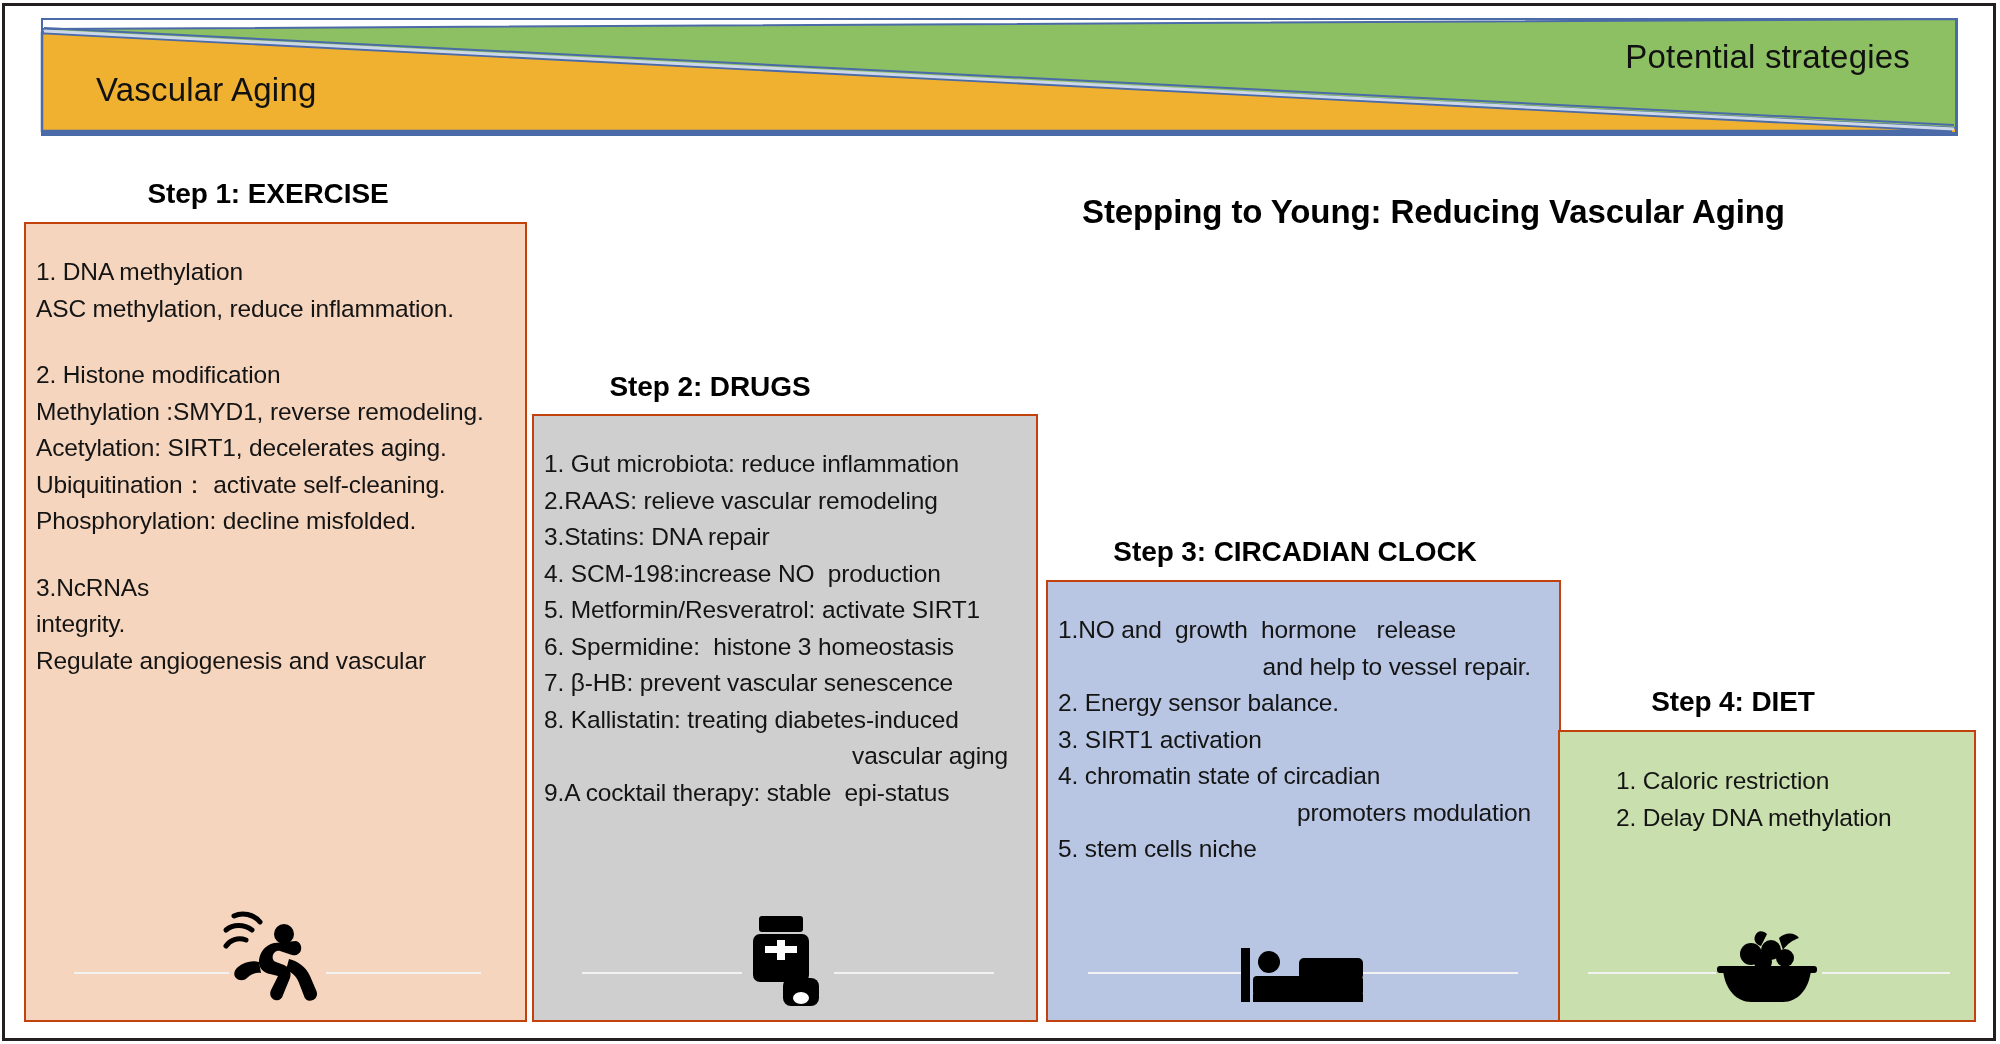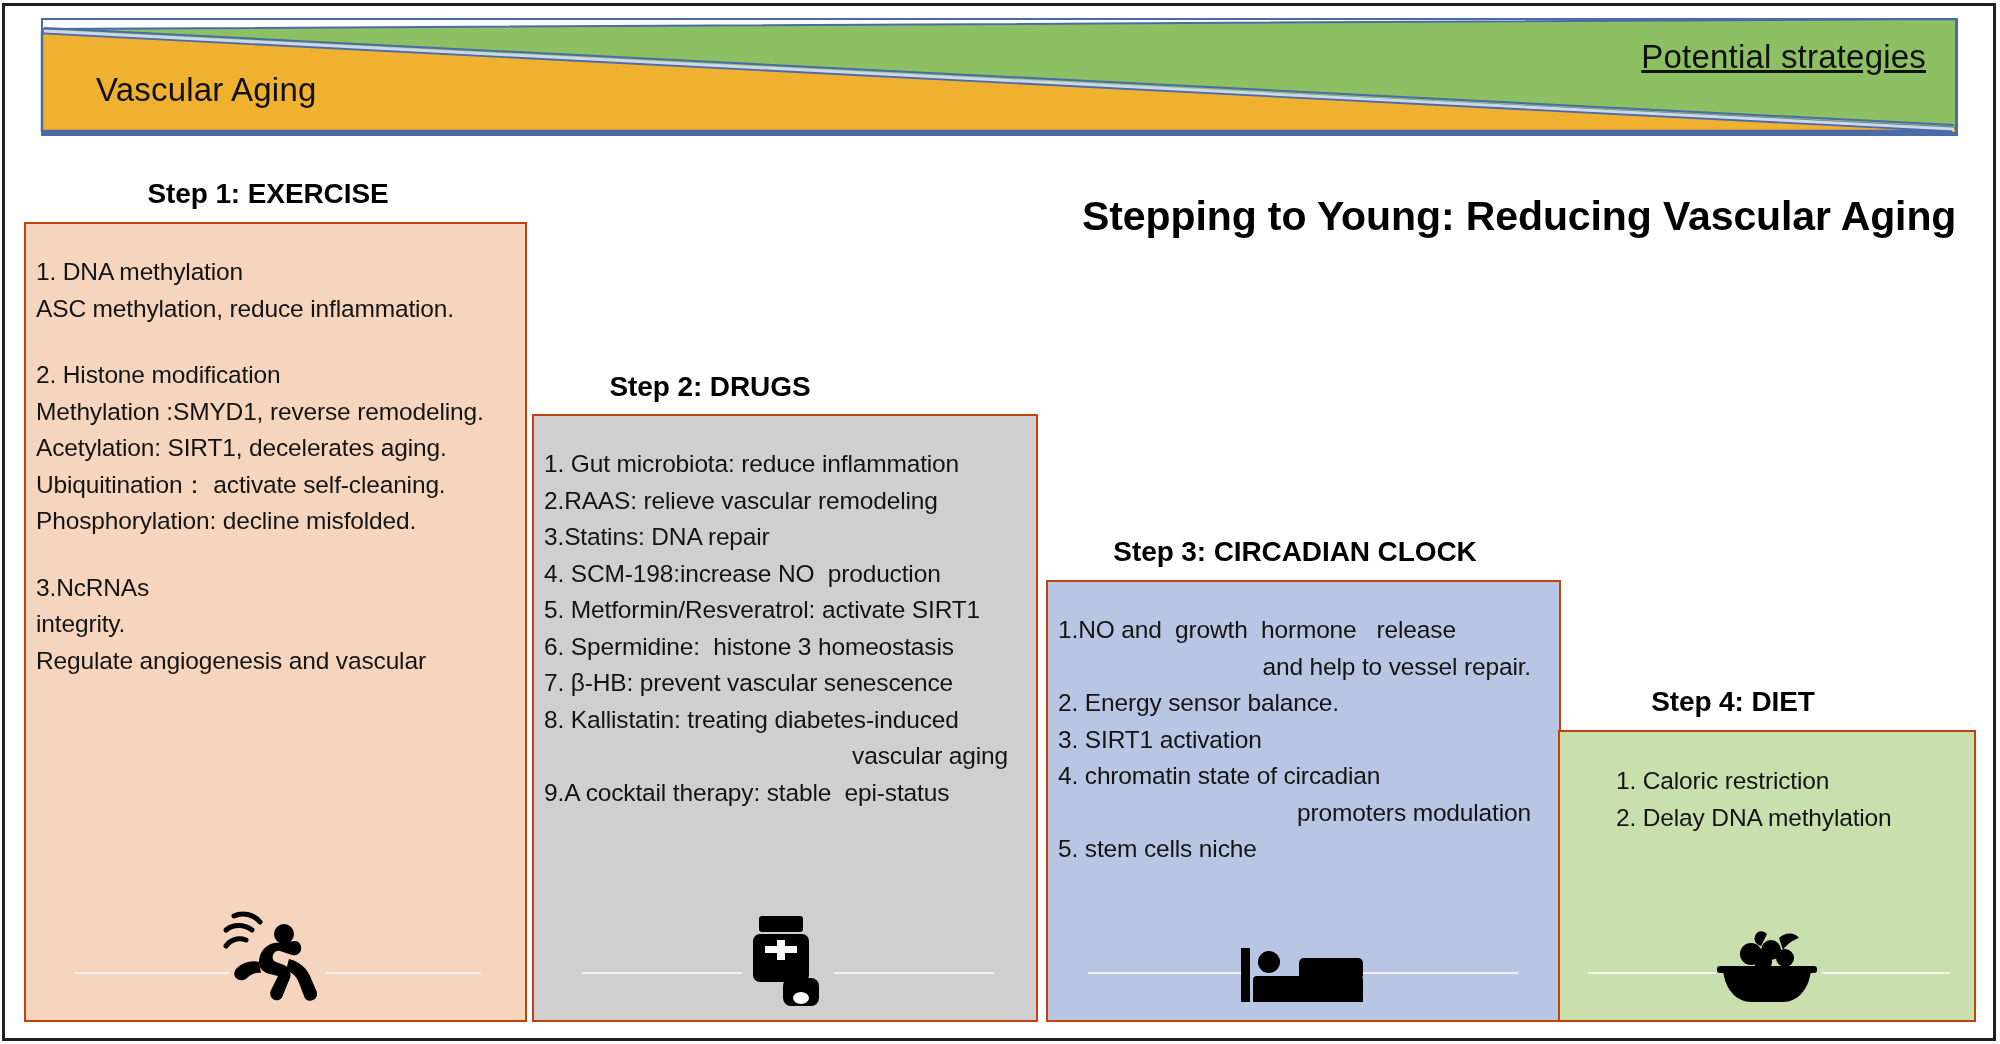--- a/index.html
+++ b/index.html
@@ -42,28 +42,28 @@
     font-size: 33px;
     font-weight: 400;
     color: #111111;
     white-space: nowrap;
     letter-spacing: 0.2px;
   }
   #vascular-aging-label {
     left: 62px; top: 56px;
   }
   #potential-strategies-label {
-    right: 32px; top: 23px; text-decoration: underline;
+    right: 48px; top: 23px;
   }
 
   
   #main-title {
     position: absolute;
     left: 1082px; top: 193px;
-    font-size: 41px;
+    font-size: 33px;
     font-weight: bold;
     color: #000000;
     white-space: nowrap;
     letter-spacing: -0.1px;
   }
 
   
   .step-heading {
     position: absolute;
     font-size: 28px;

